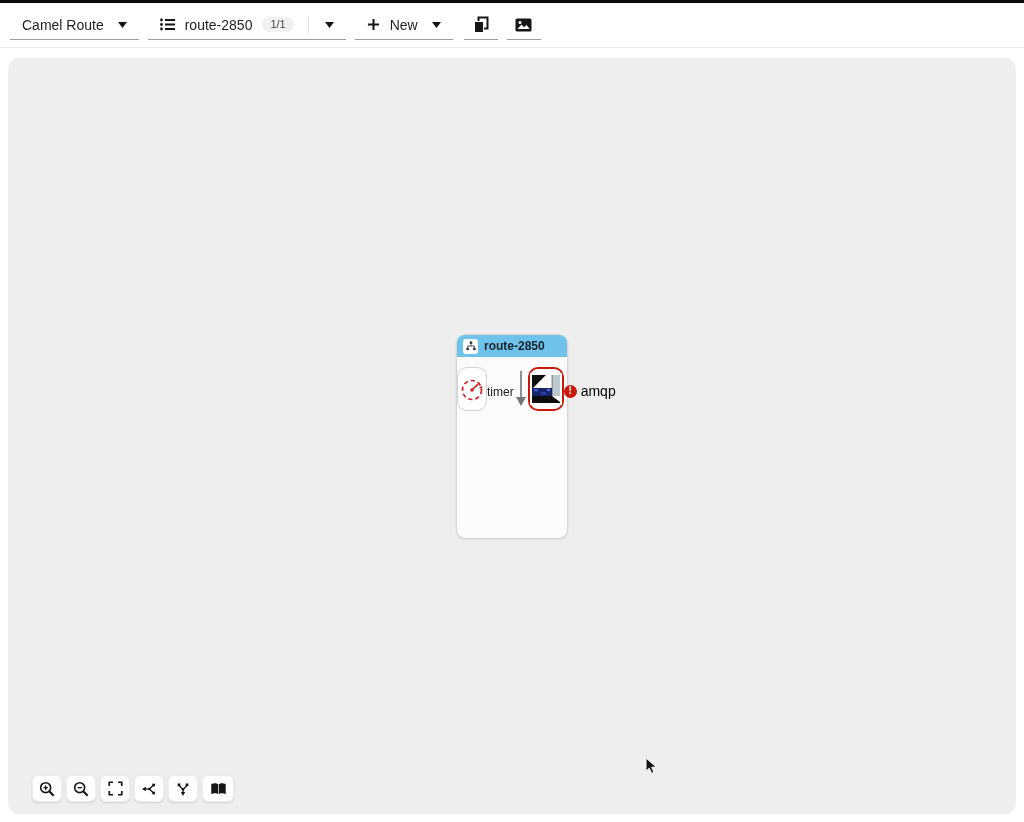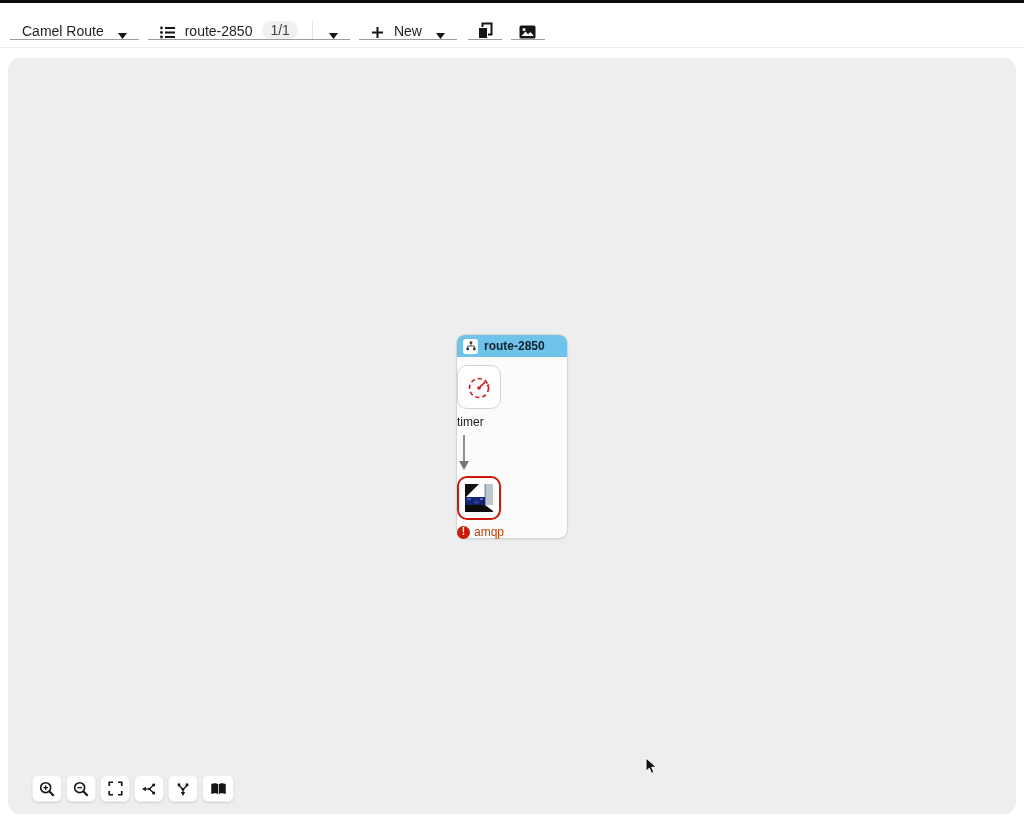--- a/index.html
+++ b/index.html
@@ -5,49 +5,49 @@
   * { margin:0; padding:0; box-sizing:border-box; }
   html,body { width:1024px; height:822px; overflow:hidden; background:#fff;
     font-family:"Liberation Sans", sans-serif; color:#151515; }
 
   .top-black-bar { position:absolute; left:0; top:0; width:1024px; height:3px; background:#0b0b0b; }
 
   
   .toolbar { position:absolute; left:0; top:3px; width:1024px; height:45px; background:#fff;
     border-bottom:1px solid #ececec; display:flex; align-items:center; padding-left:10px; gap:9px; }
   .tb-item { height:29px; background:#fff; border-bottom:1px solid #9b9ea1; display:flex;
-    align-items:flex-end; padding:0 12px; font-size:14px; color:#1f1f1f; cursor:pointer; gap:10px; }
+    align-items:center; padding:0 12px; font-size:14px; color:#1f1f1f; cursor:pointer; gap:10px; }
   .tb-item .caret { margin-left:4px; display:flex; align-items:center; }
   .icon-btn { width:34px; height:29px; justify-content:center; padding:0; }
-  .badge { background:#f0f0f0; border-radius:10px; font-size:14px; color:#454545;
+  .badge { background:#f0f0f0; border-radius:10px; font-size:11px; color:#454545;
     padding:2px 8px; line-height:1; }
   .flows-caret-sep { width:1px; height:18px; background:#e3e3e3; margin:0 2px 0 4px; }
   svg { display:block; }
 
   
   .canvas { position:absolute; left:8px; top:58px; width:1008px; height:756px;
     background:#efeeef; border-radius:12px; }
 
   
   .route-card { position:absolute; left:448px; top:276px; width:112px; height:205px;
     background:#fbfbfb; border:1px solid #d5d5d5; border-radius:9px;
     box-shadow:0 1px 2px rgba(0,0,0,.08); }
   .route-header { height:22px; background:#6fc3ea; border-radius:8px 8px 0 0; display:flex;
     align-items:center; gap:6px; padding:0 6px; cursor:pointer; }
   .route-header .hdr-icon-box { width:15px; height:15px; background:#fff; border-radius:3px;
     display:flex; align-items:center; justify-content:center; }
   .route-title { font-size:12px; font-weight:bold; color:#10222b; }
-  .route-body { display:flex; flex-direction:column; padding-top:8px; }
+  .route-body { display:flex; align-items:center; padding-top:8px; }
   .node-icon-box { width:44px; height:44px; background:#fff; border:1px solid #d2d2d2;
     border-radius:10px; display:flex; align-items:center; justify-content:center; cursor:pointer; }
   .node-icon-box.error { border:2px solid #c9190b; }
   .node-label { font-size:12px; margin-top:6px; color:#1b1b1b; }
   .edge-arrow { margin:5px 0 4px 0; }
   .error-row { display:flex; align-items:center; gap:4px; margin-top:5px; }
-  .error-row .err-label { font-size:12px; color:#c2410c; }
+  .error-row .err-label { font-size:14px; color:#000000; }
   .err-badge { width:13px; height:13px; border-radius:50%; background:#c9190b; color:#fff;
     font-size:10px; font-weight:bold; display:flex; align-items:center; justify-content:center;
     line-height:1; }
 
   
   .canvas-controls { position:absolute; left:24px; bottom:12px; display:flex; gap:4px; }
   .ctrl-btn { width:30px; height:27px; background:#fff; border:1px solid #ededed; border-radius:6px;
     box-shadow:0 1px 2px rgba(0,0,0,.12); display:flex; align-items:center; justify-content:center;
     cursor:pointer; }
 

